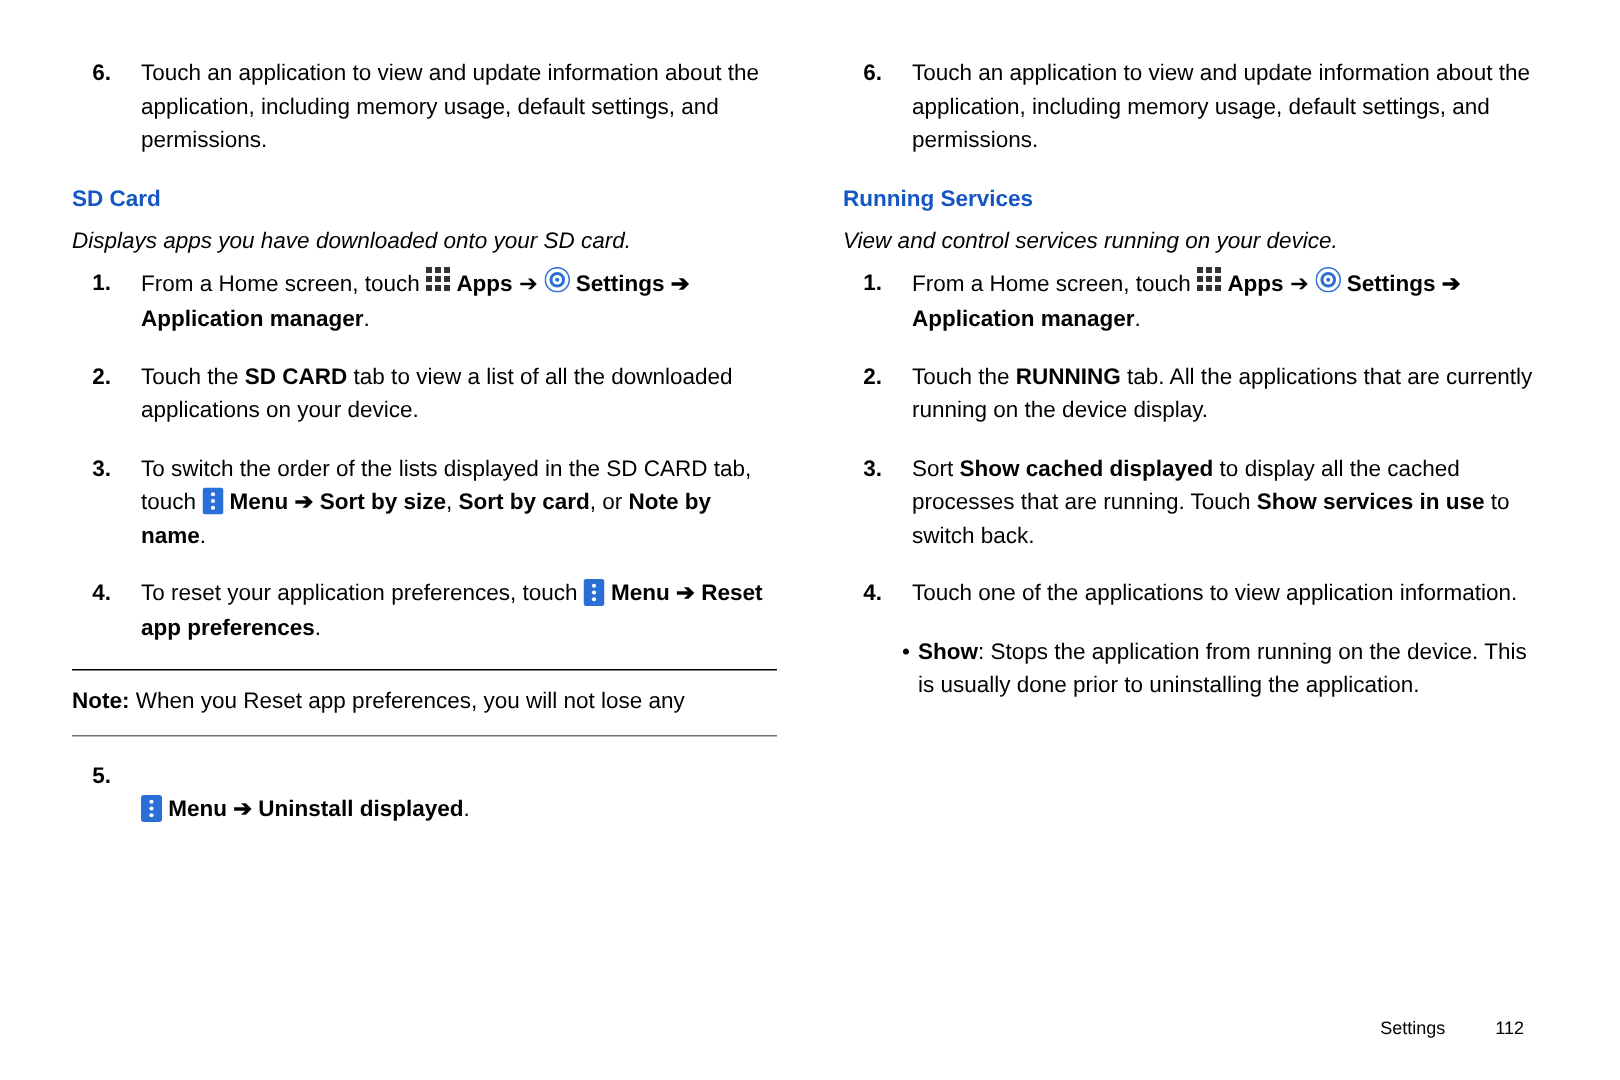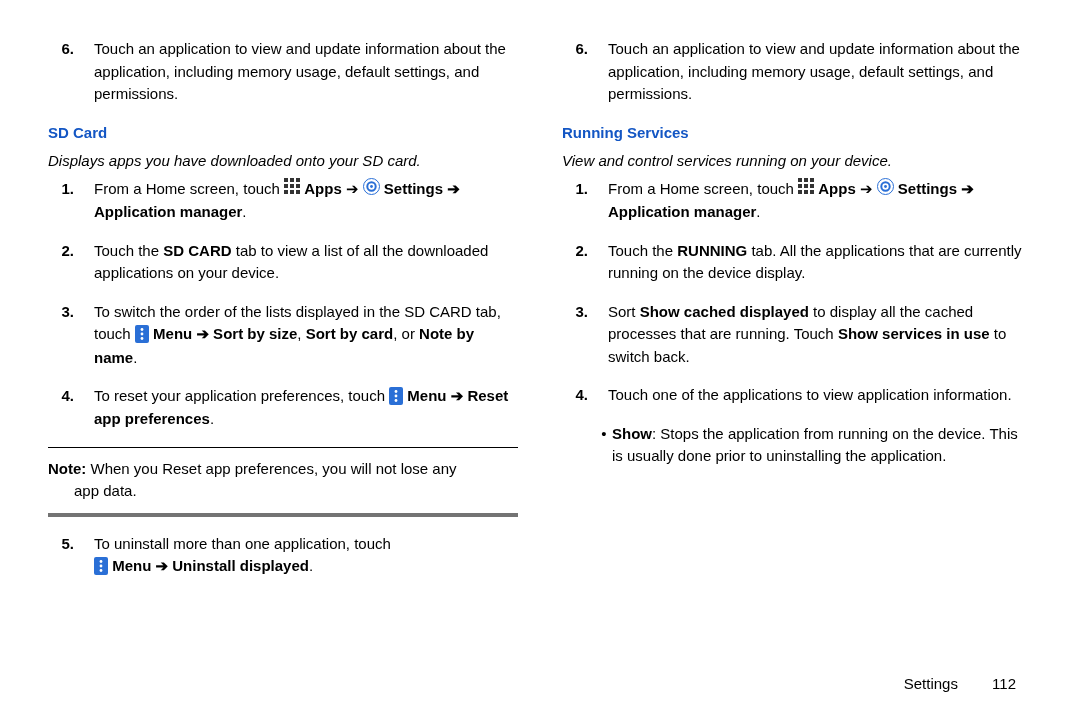--- a/index.html
+++ b/index.html
@@ -44,21 +44,21 @@
     font-weight: bold;
     margin-top: 4px;
     margin-bottom: 6px;
   }
   .intro {
     margin-bottom: 5px;
     font-style: italic;
   }
   .note-block {
     border-top: 1px solid #000;
-    border-bottom: 4px solid #737373;
+    border-bottom: 1px solid #737373;
     padding: 10px 0 10px 0;
     margin-bottom: 16px;
   }
   .note-body {
     padding-left: 26px;
   }
   .bullet {
     display: flex;
     margin-bottom: 8px;
     padding-left: 4px;
@@ -75,21 +75,21 @@
     display: inline-block;
     vertical-align: middle;
   }
   .icon.apps-grid svg { width:16px; height:16px; }
   .icon.settings-gear svg { width:17px; height:17px; }
   .icon.menu-dots svg { width:14px; height:18px; vertical-align: text-bottom;}
   .footer {
     position: absolute;
     bottom: 28px;
     right: 64px;
-    font-size: 15px;
+    font-size: 12px;
   }
   .footer .pg {
     display: inline-block;
     margin-left: 30px;
   }
 </style>
 </head>
 <body>
 
 <svg width="0" height="0" style="position:absolute">
@@ -169,27 +169,26 @@
       <div class="body">
         <span>To reset your application preferences, touch </span><span class="icon menu-dots"><svg viewBox="0 0 14 18">
               <use href="#menu-dots-g"></use>
             </svg></span>
         <b>Menu</b><b> ➔ Reset app preferences</b><span>.</span>
       </div>
     </div>
 
     <div class="note-block">
       <b>Note:</b><span> When you Reset app preferences, you will not lose any</span>
-      <div class="note-body">app data.</div>
     </div>
 
     <div class="num-item">
       <div class="num">5.</div>
       <div class="body">
-        <span>To uninstall more than one application, touch</span><br>
+        <br>
         <span class="icon menu-dots"><svg viewBox="0 0 14 18">
               <use href="#menu-dots-g"></use>
             </svg></span>
         <b>Menu</b><b> ➔ Uninstall displayed</b><span>.</span>
       </div>
     </div>
 
   </div>
 
   <div class="col">

